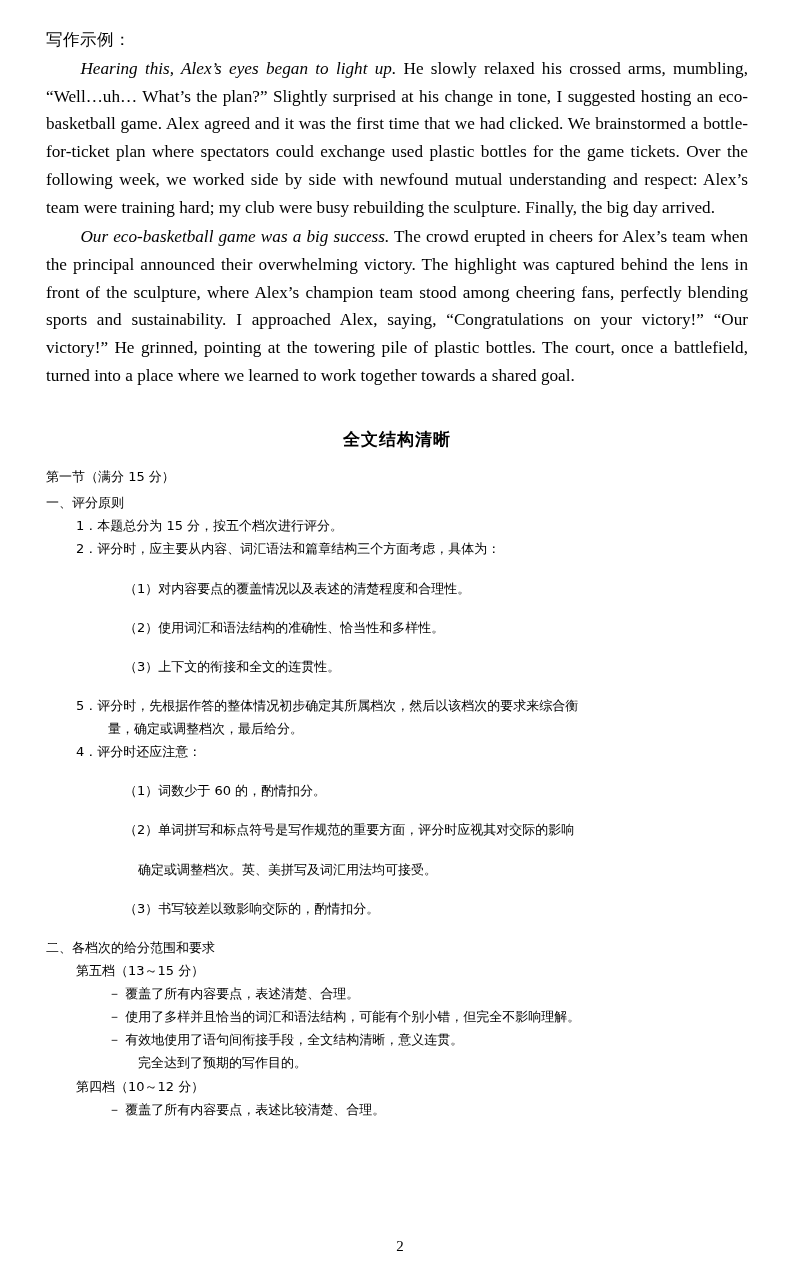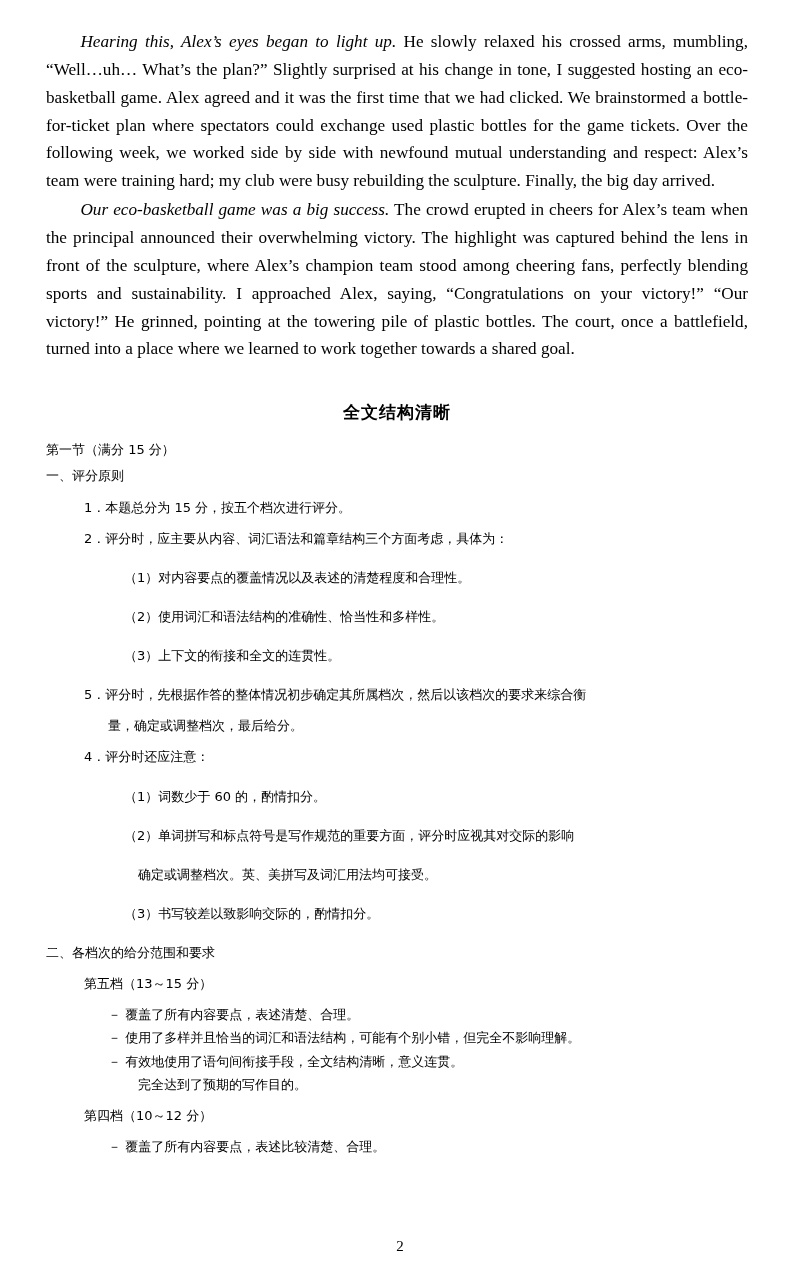--- a/index.html
+++ b/index.html
@@ -59,21 +59,21 @@
     font-family: "DejaVu Sans", "Liberation Sans", sans-serif;
     font-size: 13px;
     line-height: 1.78;
   }
   .lvl0 {            
     margin: 0;
     padding: 0;
   }
   .lvl0.spaced { margin-top: 3px; }
   .lvl1 {            
-    margin: 8px;
+    margin: 0;
     padding-left: 30px;
     text-indent: 0;
   }
   .lvl2 {            
     margin: 16px;
     padding-left: 62px;
   }
   .cont {            
     margin: 0;
     padding-left: 92px;
@@ -96,20 +96,21 @@
     text-align: center;
     font-family: "Liberation Serif", "DejaVu Serif", serif;
     font-size: 15px;
   }
 </style>
 </head>
 <body>
 
 <div class="page">
 
+  <div class="sample-heading">写作示例：</div>
 
   <div class="sample-body">
     <p><span class="topic-sentence">Hearing this, Alex’s eyes began to light up.</span><span> He slowly relaxed his crossed arms, mumbling, “Well…uh… What’s the plan?” Slightly surprised at his change in tone, I suggested hosting an eco-basketball game. Alex agreed and it was the first time that we had clicked. We brainstormed a bottle-for-ticket plan where spectators could exchange used plastic bottles for the game tickets. Over the following week, we worked side by side with newfound mutual understanding and respect: Alex’s team were training hard; my club were busy rebuilding the sculpture. Finally, the big day arrived.</span></p>
     <p><span class="topic-sentence">Our eco-basketball game was a big success.</span><span> The crowd erupted in cheers for Alex’s team when the principal announced their overwhelming victory. The highlight was captured behind the lens in front of the sculpture, where Alex’s champion team stood among cheering fans, perfectly blending sports and sustainability. I approached Alex, saying, “Congratulations on your victory!” “Our victory!” He grinned, pointing at the towering pile of plastic bottles. The court, once a battlefield, turned into a place where we learned to work together towards a shared goal.</span></p>
   </div>
 
   <div class="rubric-title">全文结构清晰</div>
 
   <div class="rubric">
 

